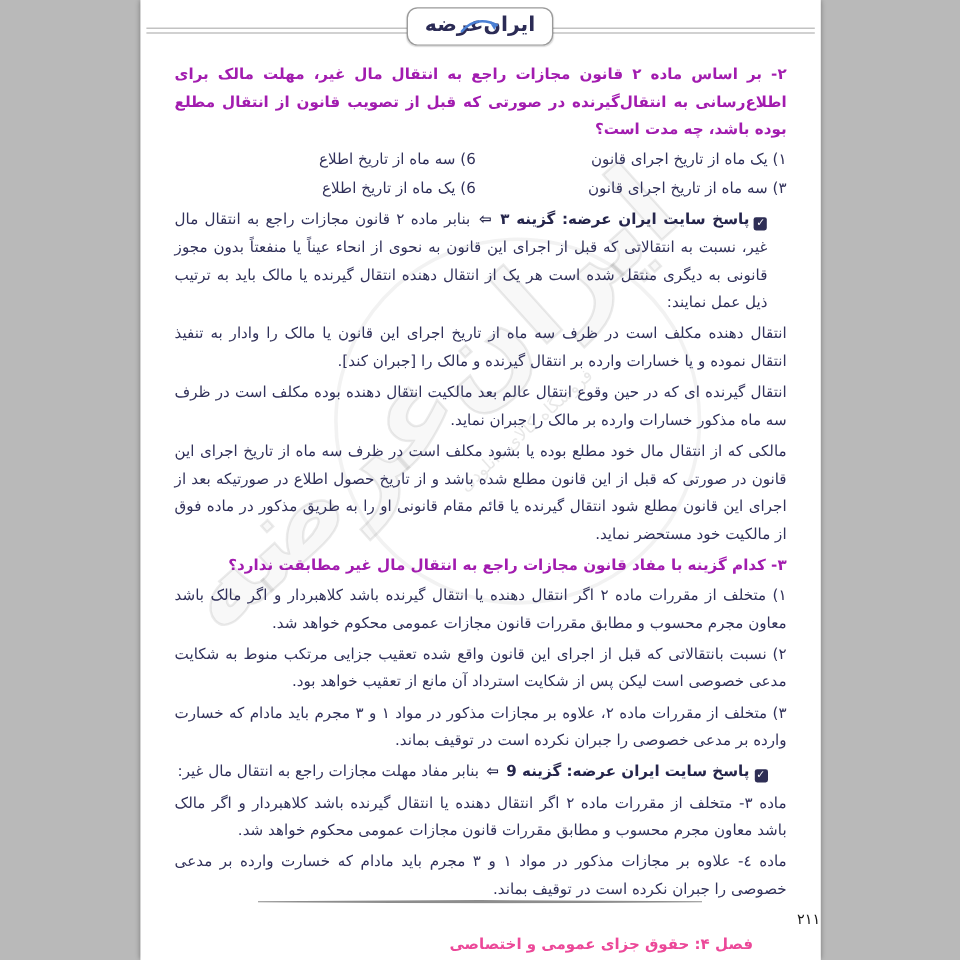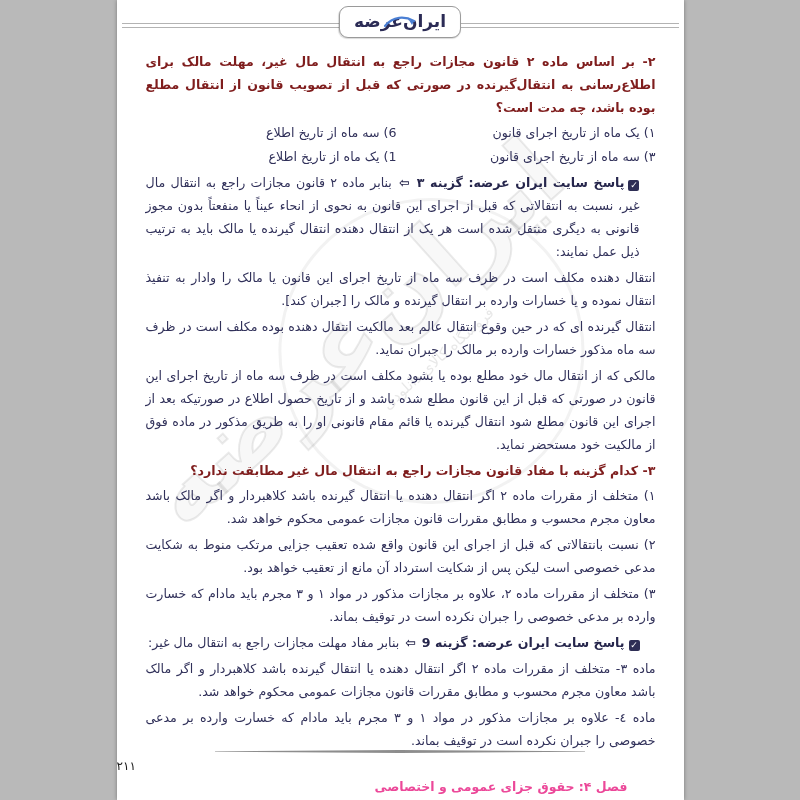--- a/index.html
+++ b/index.html
@@ -60,21 +60,21 @@
   }
   
   .content{
     position:relative;z-index:1;
     padding:50px 28px 0 29px;
     font-size:12.6px;line-height:23px;
     color:#31315a;
     text-align:justify;
   }
   .question{
-    font-weight:bold;color:#7f1d1d;margin:0 0 2px 0;
+    font-weight:bold;color:#a21caf;margin:0 0 2px 0;
   }
   .options-grid{
     display:grid;grid-template-columns:1fr 1fr;
     column-gap:8px;row-gap:1px;
     margin:0 0 3px 0;color:#31315a;
   }
   .option-cell{white-space:nowrap;overflow:hidden;}
   .para{margin:0 0 3px 0;}
   .answer-para{margin:0 16px 3px 0;}
   .answer-label{font-weight:bold;color:#26264c;}
@@ -86,21 +86,21 @@
   }
   .arrow-glyph{color:#26264c;font-weight:bold;padding:0 2px;}
   
   .footer-rule{
     position:absolute;bottom:47px;left:50%;transform:translateX(-50%);
     width:370px;height:3px;background:#8d8d8d;
     clip-path:polygon(0 38%,50% 0,100% 38%,100% 62%,50% 100%,0 62%);
   }
   .page-number{
     position:absolute;bottom:27px;left:0;right:0;
-    text-align:left;font-size:12px;color:#1a1a1a;
+    text-align:right;font-size:12px;color:#1a1a1a;
   }
   .footer-chapter{
     position:absolute;bottom:6px;right:56px;
     font-size:12.5px;font-weight:bold;color:#ec4899;
   }
 </style>
 </head>
 <body>
 
 <div class="page">
@@ -121,21 +121,21 @@
   </div>
 
   <div class="content">
 
     <p class="question">۲- بر اساس ماده ۲ قانون مجازات راجع به انتقال مال غیر، مهلت مالک برای اطلاع‌رسانی به انتقال‌گیرنده در صورتی که قبل از تصویب قانون از انتقال مطلع بوده باشد، چه مدت است؟</p>
 
     <div class="options-grid">
       <span class="option-cell">۱) یک ماه از تاریخ اجرای قانون</span>
       <span class="option-cell">6) سه ماه از تاریخ اطلاع</span>
       <span class="option-cell">۳) سه ماه از تاریخ اجرای قانون</span>
-      <span class="option-cell">1) یک ماه از تاریخ اطلاع</span>
+      <span class="option-cell">6) یک ماه از تاریخ اطلاع</span>
     </div>
 
     <p class="answer-para"><span class="checkbox">✓</span><span class="answer-label">پاسخ سایت ایران عرضه: گزینه ۳</span> <span class="arrow-glyph">⇦</span> <span>بنابر ماده ۲ قانون مجازات راجع به انتقال مال غیر، نسبت به انتقالاتی که قبل از اجرای این قانون به نحوی از انحاء عیناً یا منفعتاً بدون مجوز قانونی به دیگری منتقل شده است هر یک از انتقال دهنده انتقال گیرنده یا مالک باید به ترتیب ذیل عمل نمایند:</span></p>
 
     <p class="para">انتقال دهنده مکلف است در ظرف سه ماه از تاریخ اجرای این قانون یا مالک را وادار به تنفیذ انتقال نموده و یا خسارات وارده بر انتقال گیرنده و مالک را [جبران کند].</p>
     <p class="para">انتقال گیرنده ای که در حین وقوع انتقال عالم بعد مالکیت انتقال دهنده بوده مکلف است در ظرف سه ماه مذکور خسارات وارده بر مالک را جبران نماید.</p>
     <p class="para">مالکی که از انتقال مال خود مطلع بوده یا بشود مکلف است در ظرف سه ماه از تاریخ اجرای این قانون در صورتی که قبل از این قانون مطلع شده باشد و از تاریخ حصول اطلاع در صورتیکه بعد از اجرای این قانون مطلع شود انتقال گیرنده یا قائم مقام قانونی او را به طریق مذکور در ماده فوق از مالکیت خود مستحضر نماید.</p>
 
     <p class="question">۳- کدام گزینه با مفاد قانون مجازات راجع به انتقال مال غیر مطابقت ندارد؟</p>
 

